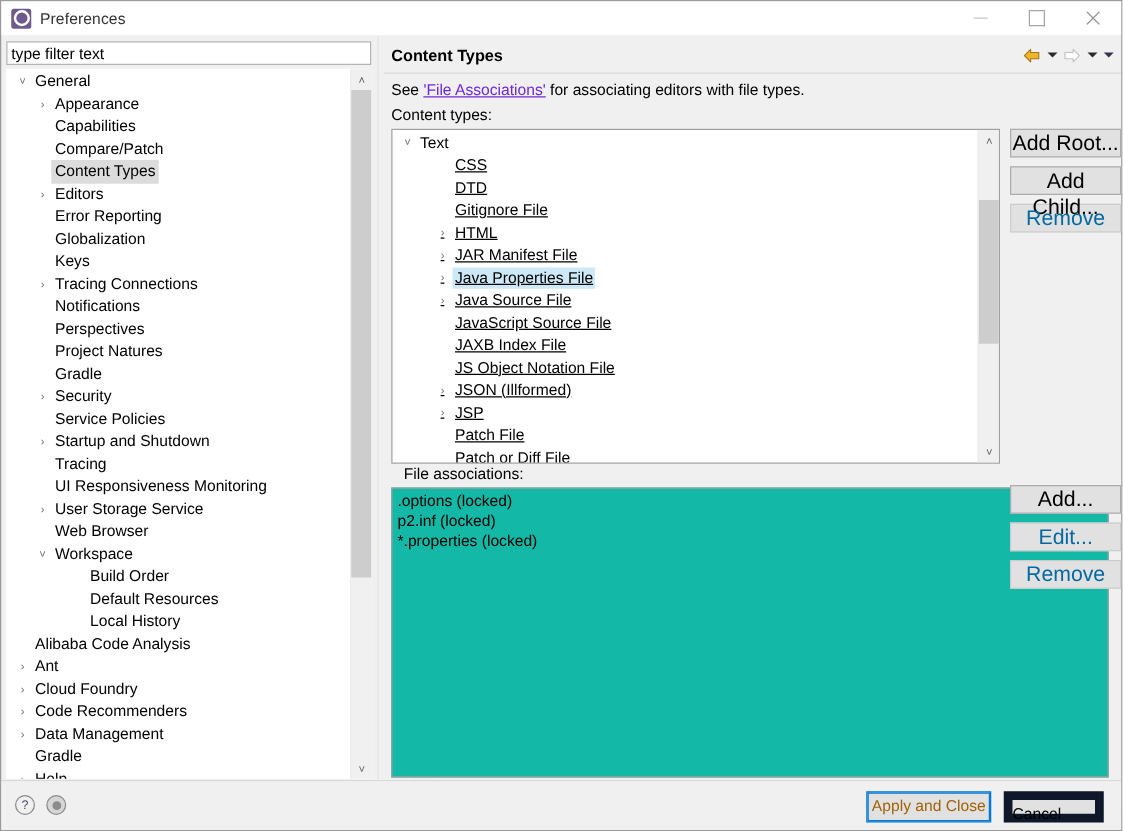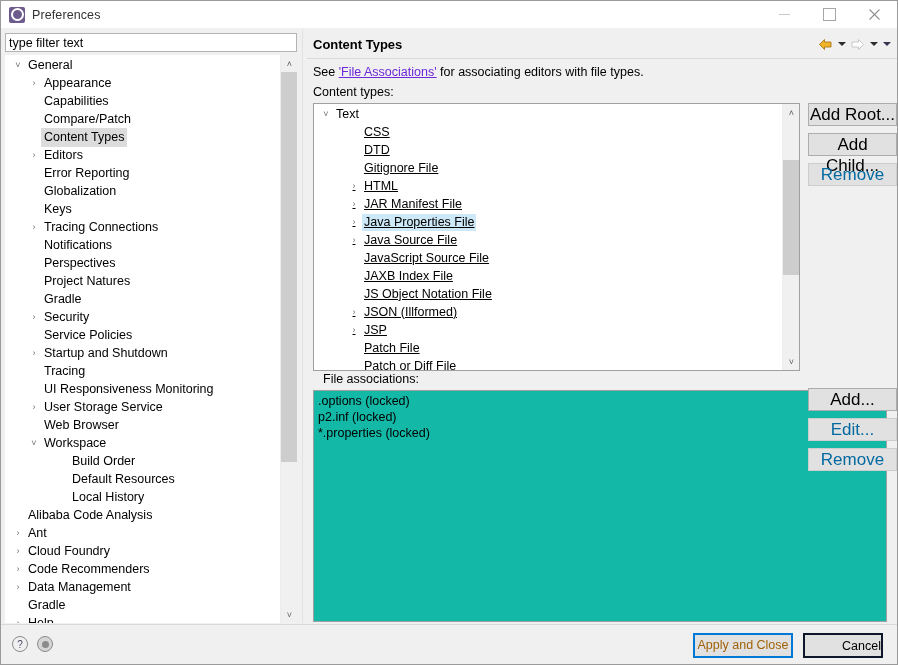--- a/index.html
+++ b/index.html
@@ -316,24 +316,24 @@
     border: 1px solid #0078d7;
     outline: 1px solid #0078d7;
     outline-offset: -2px;
     font-family: "Liberation Sans", sans-serif;
     font-size: 12.5px; color: #a16207;
     line-height: 23px; text-align: center;
   }
   .btn-cancel {
     width: 80px; height: 25px;
     background: #e1e1e1;
-    border: 2px solid #0f172a;
+    border: 7px solid #0f172a;
     font-family: "Liberation Sans", sans-serif;
     font-size: 12.5px; color: #000;
-    line-height: 23px; text-align: right;
+    line-height: 23px; text-align: left;
   }
 </style>
 </head>
 <body>
 
 <div class="window">
 
   <div class="titlebar">
     <div class="title-icon">
       <div class="gearbox"></div>

